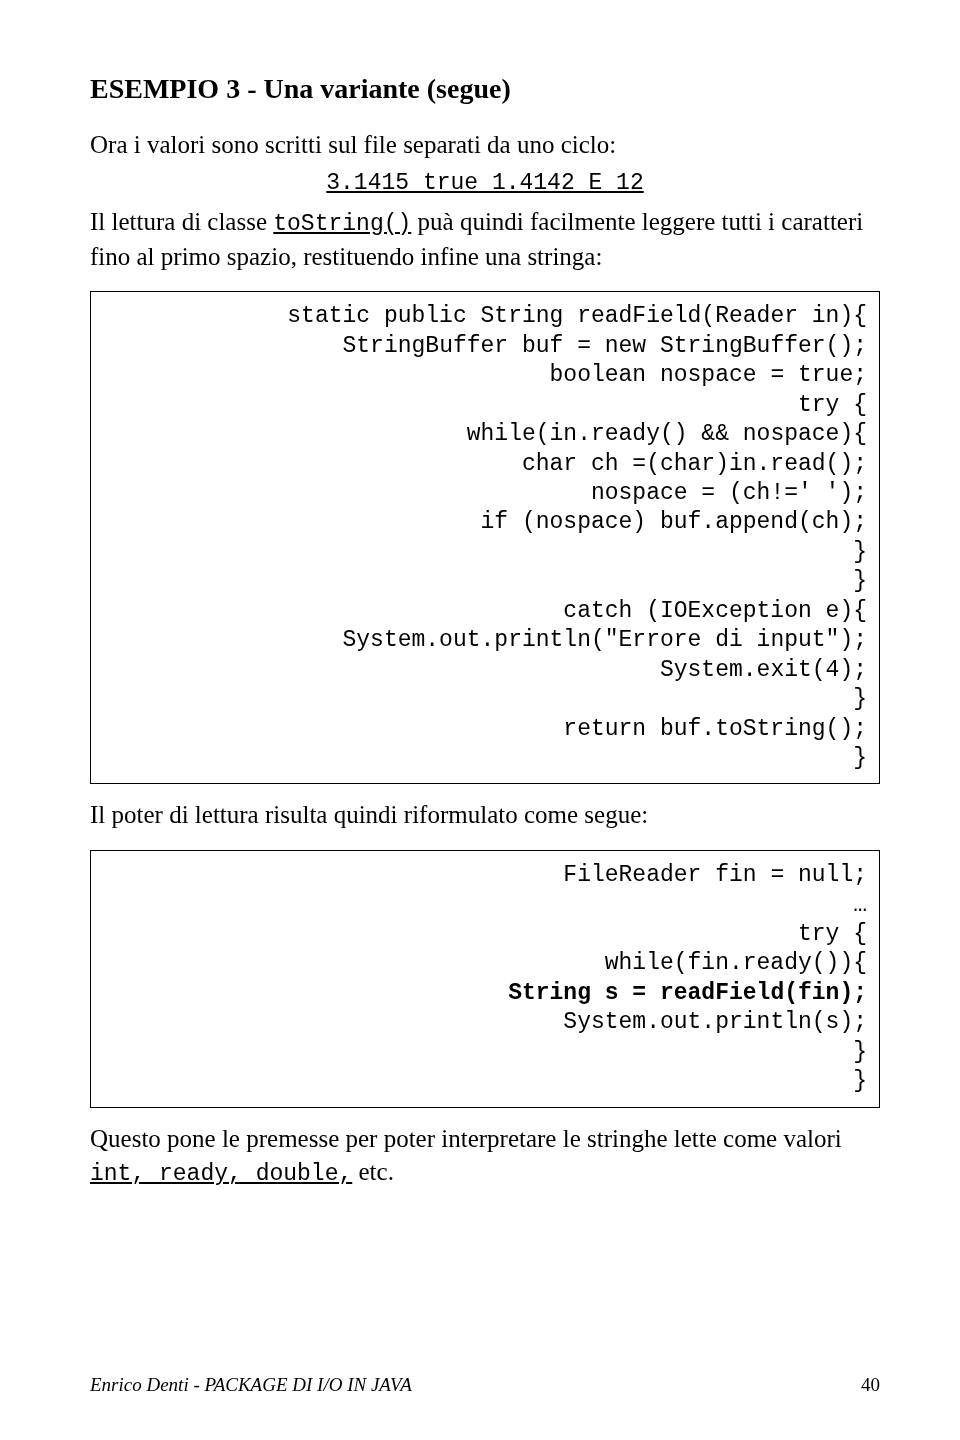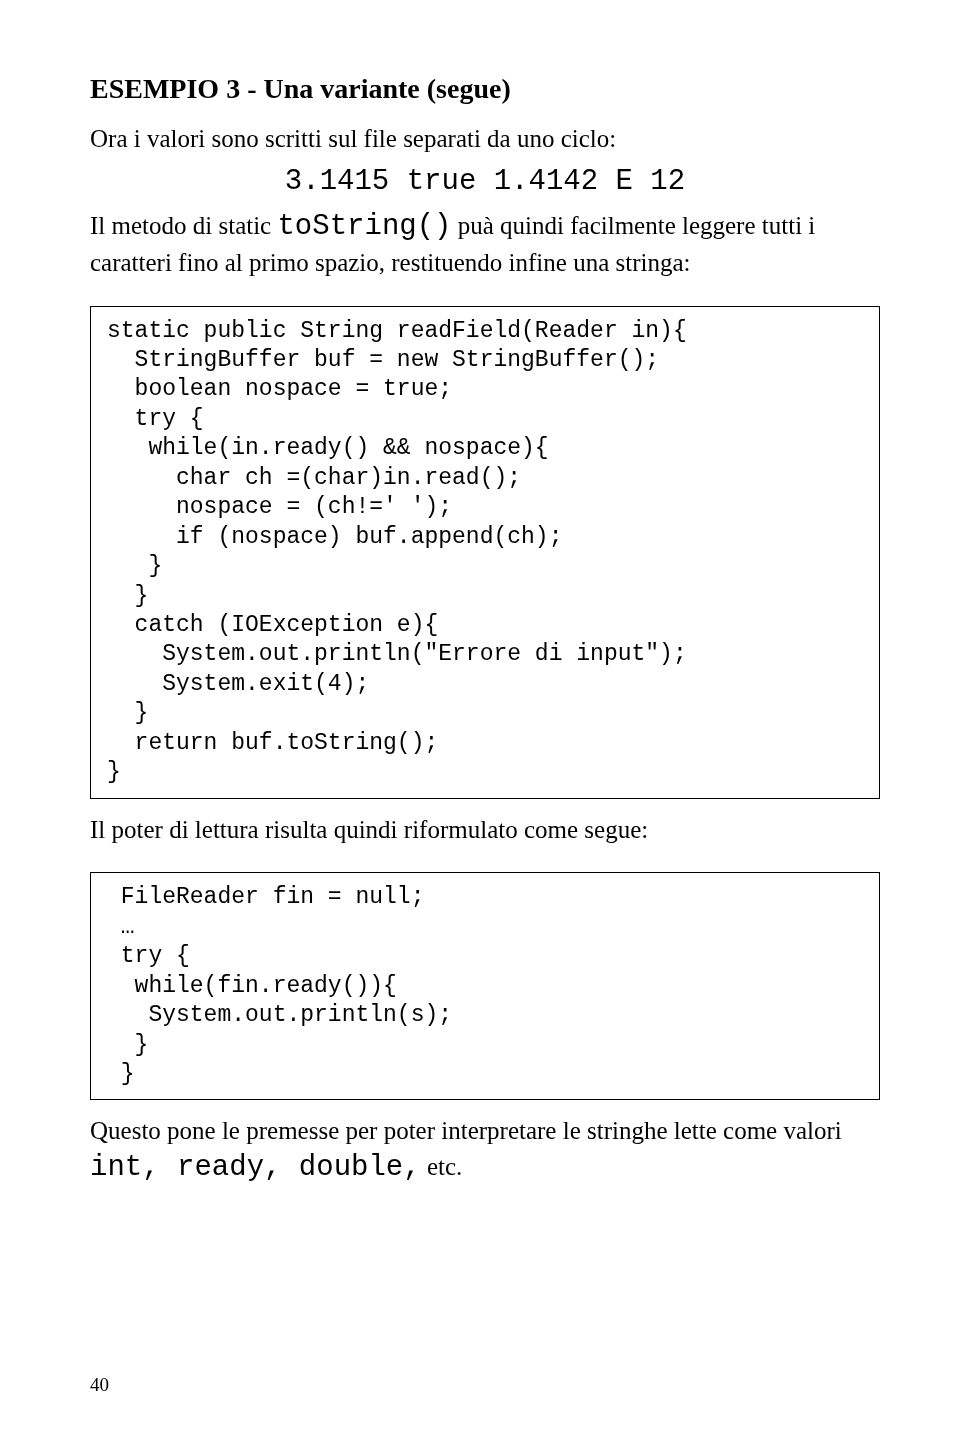--- a/index.html
+++ b/index.html
@@ -11,41 +11,43 @@
     color: #000;
     background: #fff;
     width: 960px;
     height: 1440px;
     box-sizing: border-box;
     position: relative;
   }
   .heading {
     font-weight: bold;
     font-size: 28px;
-    margin-bottom: 14px;
+    margin-bottom: 20px;
   }
   .body-text {
     margin: 4px 0 6px 0;
   }
   .centered {
     text-align: center;
     margin: 6px 0 6px 0;
   }
   .mono-inline {
     font-family: "Courier New", Courier, monospace;
-    font-size: 29px;
+    font-size: 23px;
+    text-decoration: underline;
   }
   .code-box {
     border: 1px solid #000;
     padding: 10px 12px 10px 16px;
-    margin: 26px 0 14px 0;
+    margin: 18px 0 14px 0;
     font-family: "Courier New", Courier, monospace;
     font-size: 23px;
     white-space: pre;
     line-height: 1.28;
+    text-align: right;
   }
   .code-box .bold {
     font-weight: bold;
   }
   .footer {
     position: absolute;
     bottom: 42px;
     left: 90px;
     right: 80px;
     font-style: italic;
@@ -60,21 +62,21 @@
 </head>
 <body>
 
 <div class="heading">ESEMPIO 3 - Una variante (segue)</div>
 
 <div class="body-text">Ora i valori sono scritti sul file separati da uno ciclo:</div>
 
 <div class="centered mono-inline">3.1415 true 1.4142 E 12</div>
 
 <div class="body-text">
-  <span>Il metodo di static </span><span class="mono-inline">toString()</span><span> puà quindi facilmente leggere tutti i caratteri fino al primo spazio, restituendo infine una stringa:</span>
+  <span>Il lettura di classe </span><span class="mono-inline">toString()</span><span> puà quindi facilmente leggere tutti i caratteri fino al primo spazio, restituendo infine una stringa:</span>
 </div>
 
 <div class="code-box">static public String readField(Reader in){
   StringBuffer buf = new StringBuffer();
   boolean nospace = true;
   try {
    while(in.ready() &amp;&amp; nospace){
      char ch =(char)in.read();
      nospace = (ch!=' ');
      if (nospace) buf.append(ch);
@@ -86,23 +88,25 @@
   }
   return buf.toString();
 }</div>
 
 <div class="body-text">Il poter di lettura risulta quindi riformulato come segue:</div>
 
 <div class="code-box"><span> FileReader fin = null;
  …
  try {
   while(fin.ready()){
+</span><span class="bold">   String s = readField(fin);
 </span><span>   System.out.println(s);
   }
  }</span></div>
 
 <div class="body-text">
   <span>Questo pone le premesse per poter interpretare le stringhe lette come valori </span><span class="mono-inline">int, ready, double,</span><span> etc.</span>
 </div>
 
 <div class="footer">
+  <span>Enrico Denti - PACKAGE DI I/O IN JAVA</span>
   <span class="page">40</span>
 </div>
 
 </body></html>

